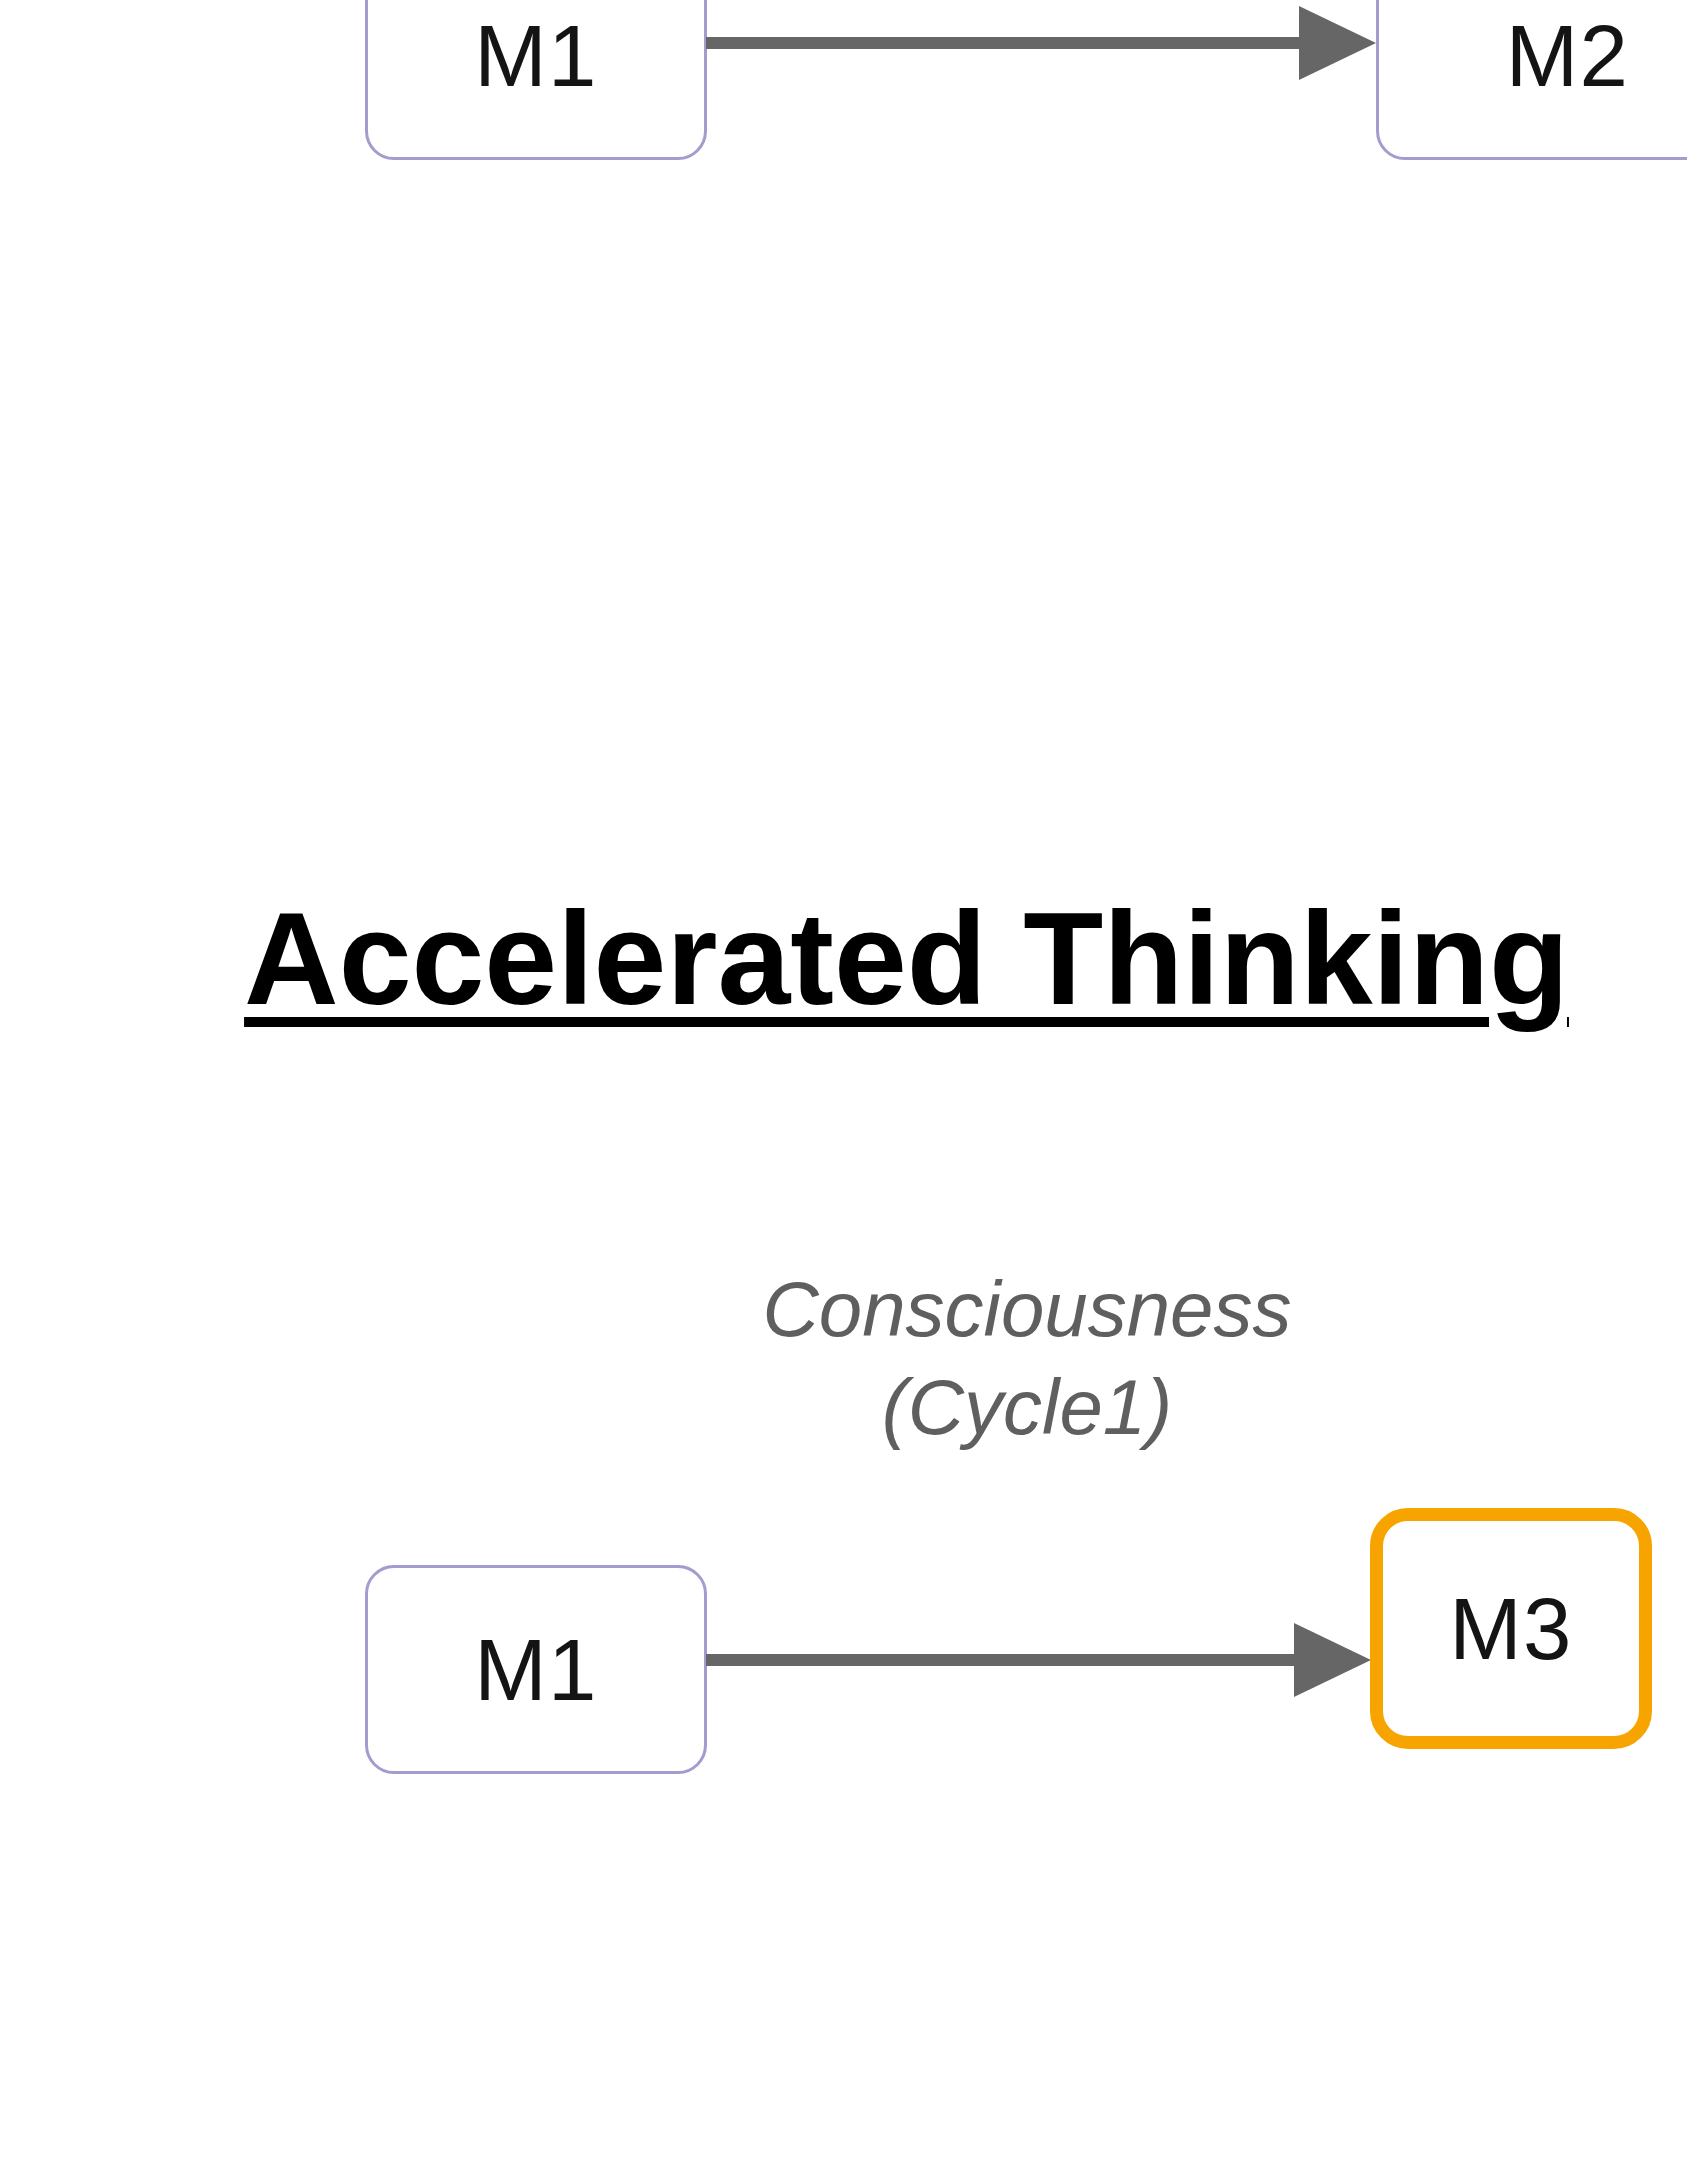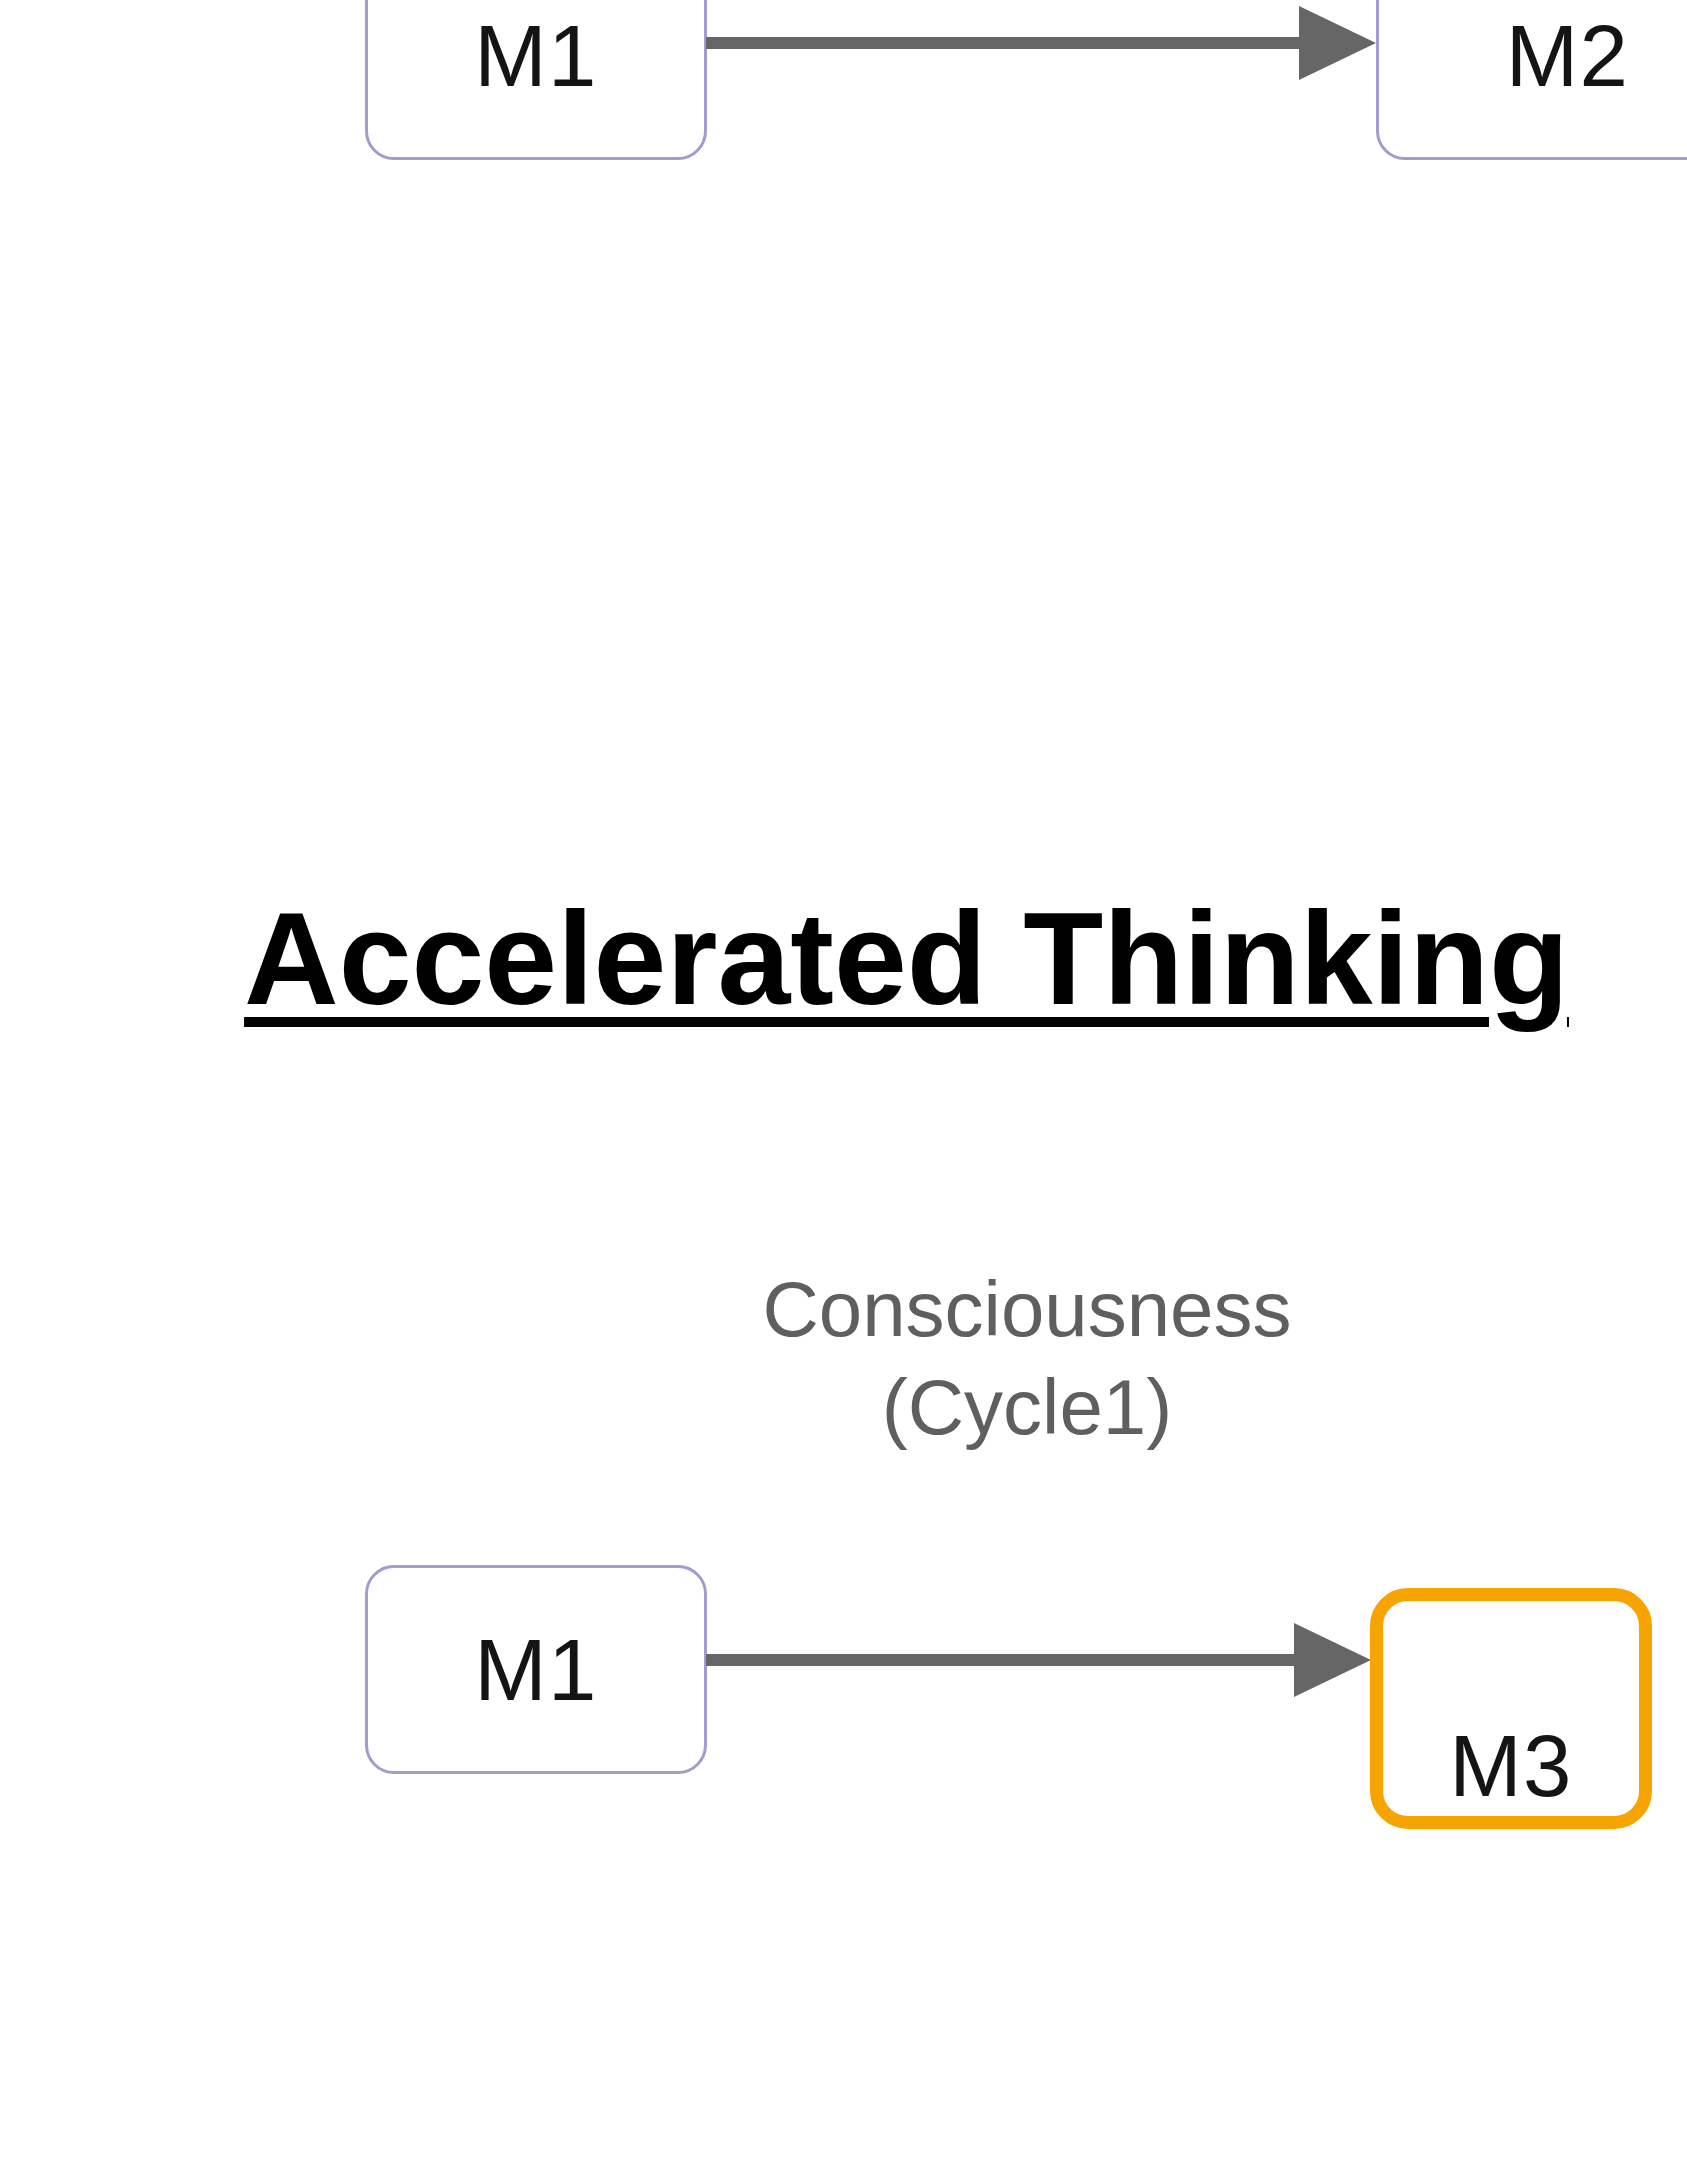--- a/index.html
+++ b/index.html
@@ -58,41 +58,42 @@
   }
   .edge-label {
     position: absolute;
     left: 691px;
     top: 1261px;
     width: 598px;
     text-align: center;
     font-size: 78px;
     line-height: 1.25;
     color: #5f5f5f;
+    font-style: italic;
   }
   .red-stub {
     position: absolute;
     left: 1667px;
     top: 1647px;
     width: 20px;
     height: 12px;
     background: #ff0000;
   }
 
   
   #node-m1-top   { left: 328px;  top: -49px;  width: 342px; height: 209px; }
   #edge-top      { left: 669px; top: 37px;   width: 598px; height: 12px; }
   #arrow-top     { left: 1262px; top: 6px; }
   #node-m2-top   { left: 1339px; top: -49px;  width: 383px; height: 209px; }
 
   
   #node-m1-bot   { left: 328px;  top: 1565px; width: 342px; height: 209px; }
   #edge-bot      { left: 669px; top: 1654px; width: 592px;  height: 12px; }
   #arrow-bot     { left: 1257px; top: 1623px; }
-  #node-m3       { left: 1333px; top: 1588px; width: 282px; height: 241px; align-items: flex-end; }
+  #node-m3       { left: 1333px; top: 1508px; width: 282px; height: 241px; }
 </style>
 </head>
 <body>
 
 <div class="canvas">
 
   <div class="node" id="node-m1-top">
     <span class="node-label">M1</span>
   </div>
   <div class="edge-line" id="edge-top"></div>

